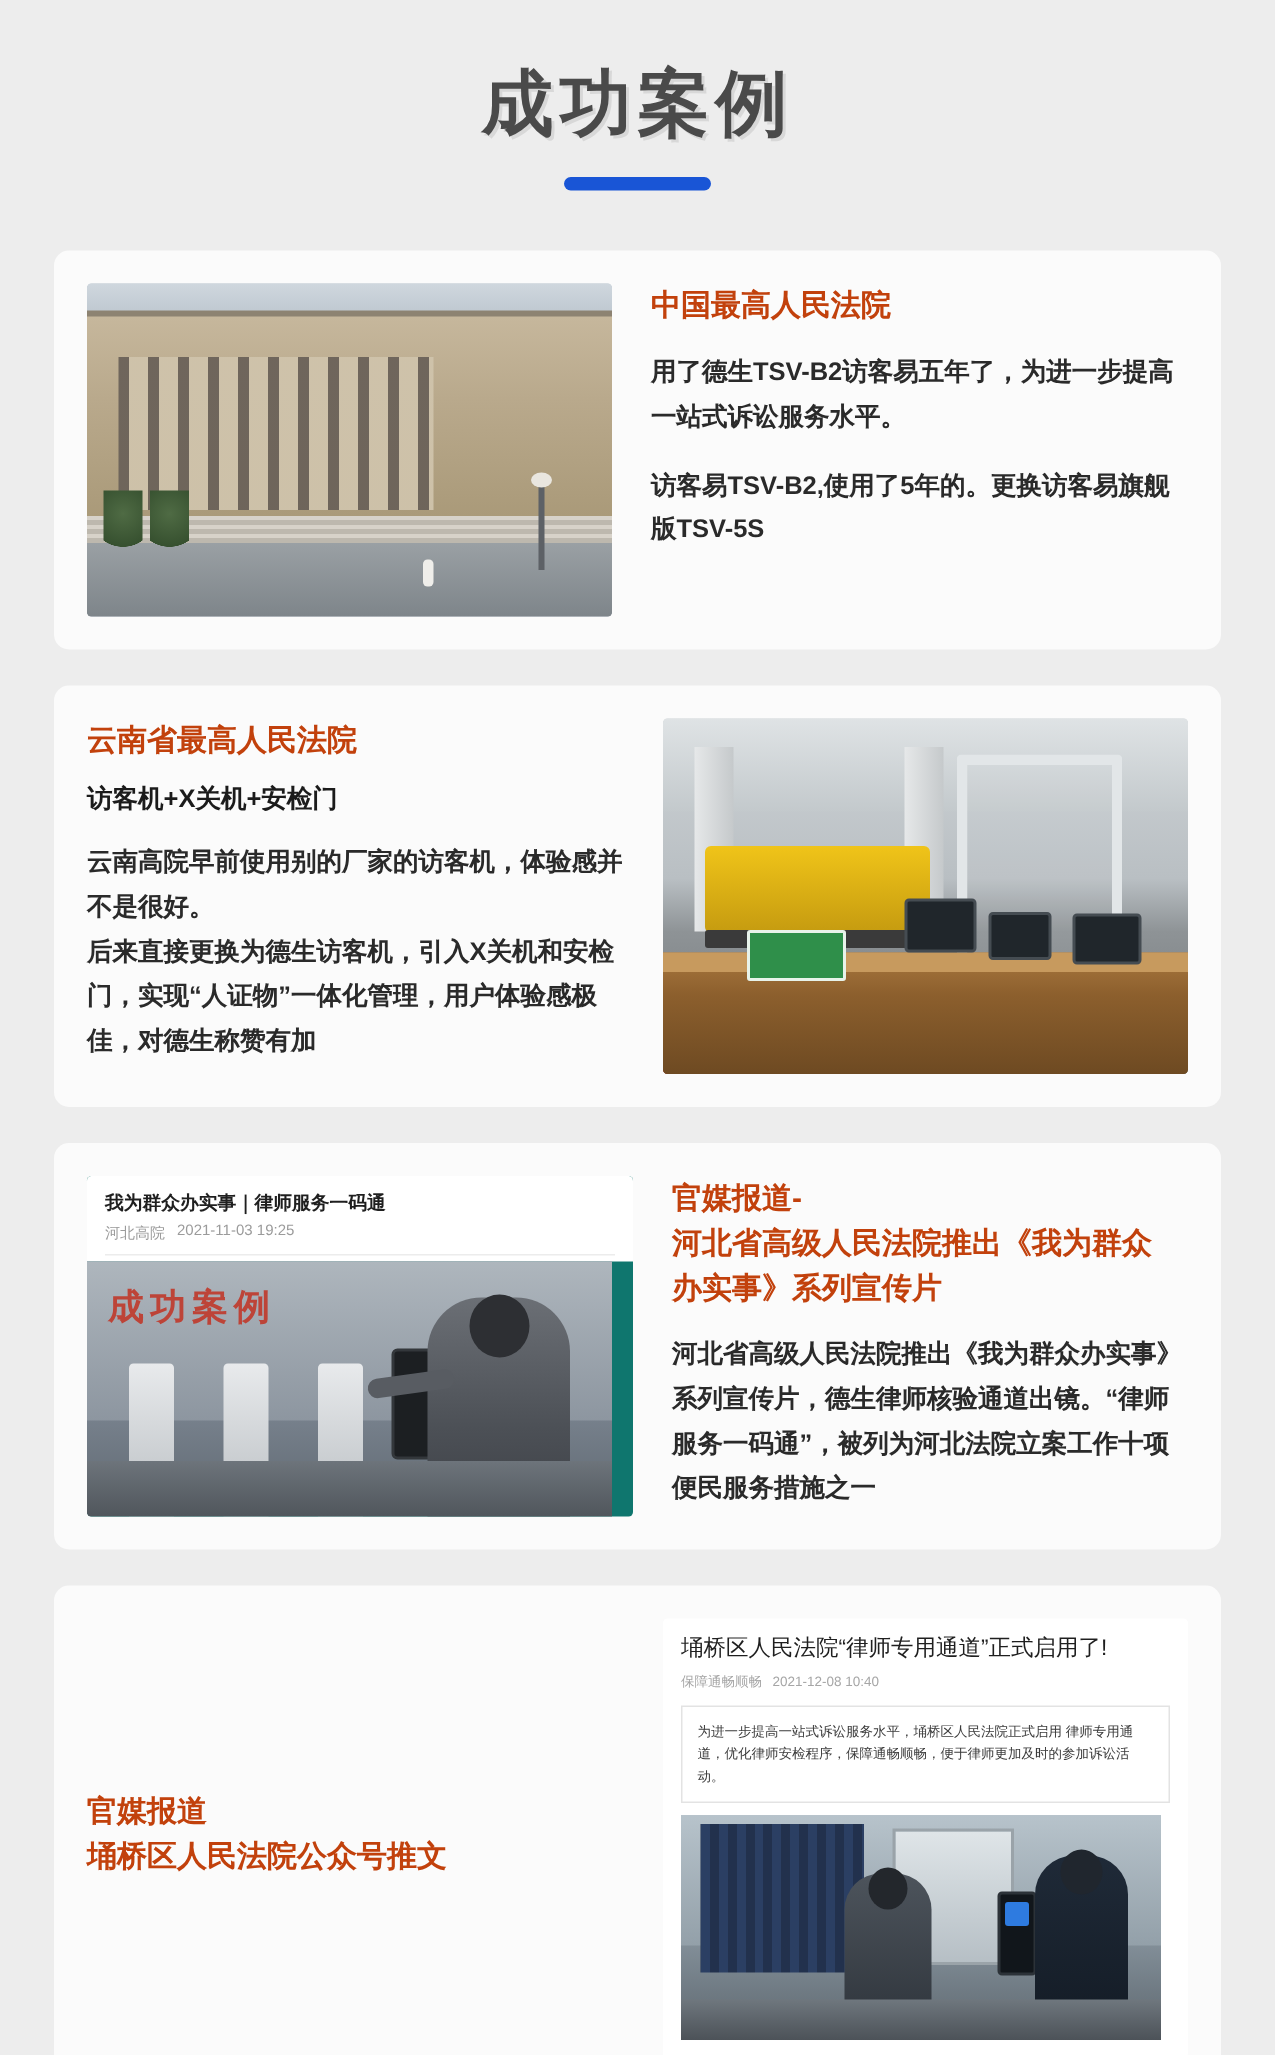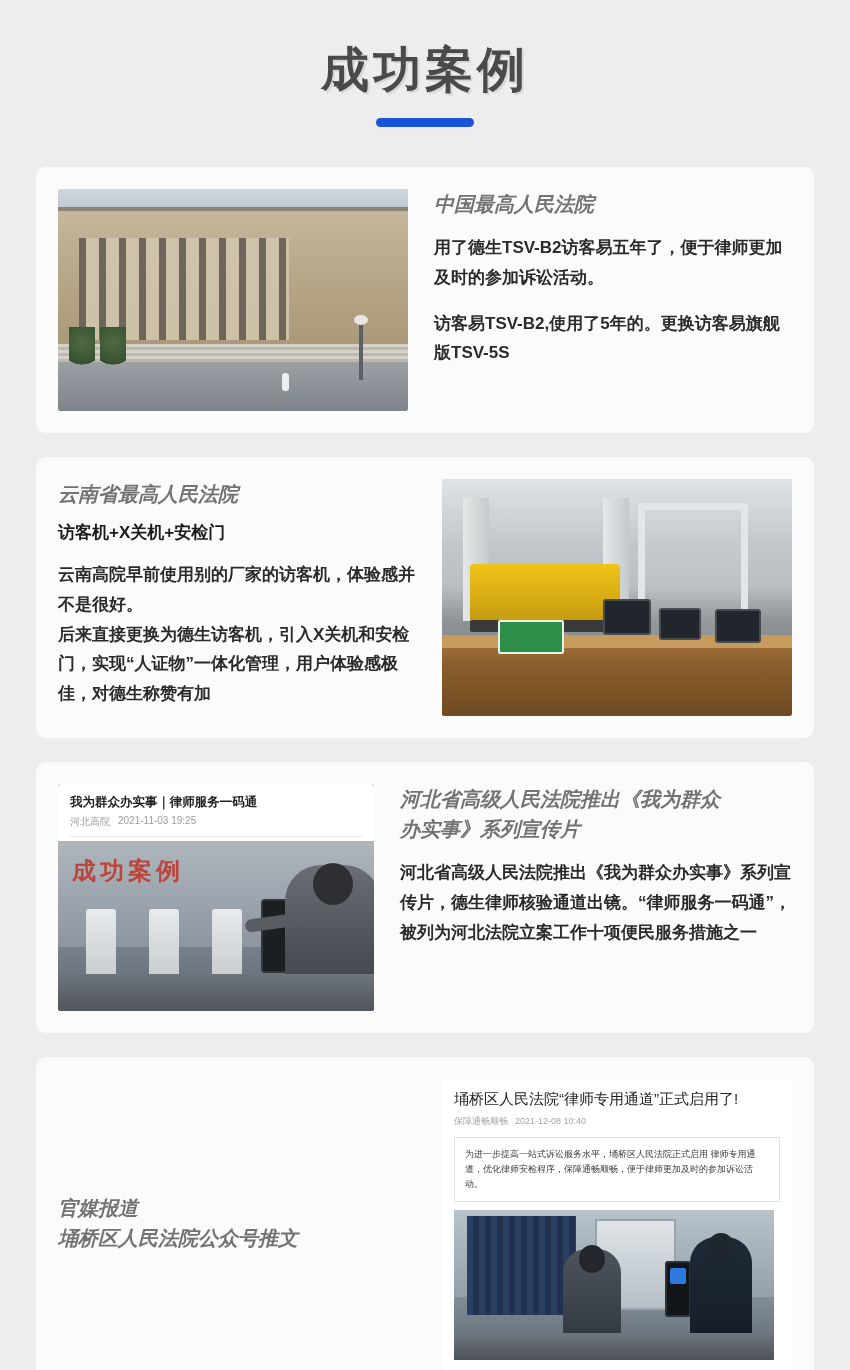--- a/index.html
+++ b/index.html
@@ -62,26 +62,25 @@
     overflow: hidden;
     position: relative;
   }
 
   .text-col {
     flex: 1 1 auto;
     min-width: 0;
   }
 
   .card-title {
-    color: #737373;
+    color: #c2410c;
     font-weight: bold;
     font-size: 20px;
     line-height: 1.5;
     margin: 0 0 6px 0;
-    font-style: italic;
   }
   .card-subtitle {
     color: #1b1b1b;
     font-weight: bold;
     font-size: 17px;
     line-height: 1.6;
     margin: 10px 0 0 0;
   }
   .card-body {
     color: #2a2a2a;
@@ -201,22 +200,22 @@
     width: 62px; height: 30px; background:#2f8f4a;
     border:2px solid #e8f3ea; border-radius:2px;
   }
   .img-hall .floor {
     position:absolute; left:0; bottom:0; width:18%; height:26%;
     background:#b13a2a;
   }
 
   
   .wx-card {
-    width: 316px;
-    background: #7f1d1d;
+    width: 364px;
+    background: #0f766e;
     border-radius: 3px;
     overflow: hidden;
   }
   .wx-head {
     padding: 10px 12px 4px 12px;
     background: #fff;
   }
   .wx-head-title {
     font-size: 12.5px;
     font-weight: bold;
@@ -380,21 +379,21 @@
         <div class="steps"></div>
         <div class="plaza"></div>
         <div class="tree t1"></div>
         <div class="tree t2"></div>
         <div class="person"></div>
         <div class="lamp"></div>
       </div>
       <div class="text-col">
         <div class="card-title">中国最高人民法院</div>
         <div class="card-body">
-          <p>用了德生TSV-B2访客易五年了，便于律师更加及时的参加诉讼活动。</p>
+          <p>用了德生TSV-B2访客易五年了，为进一步提高一站式诉讼服务水平。</p>
           <p>访客易TSV-B2,使用了5年的。更换访客易旗舰版TSV-5S</p>
         </div>
       </div>
     </div>
 
     <div class="card">
       <div class="text-col">
         <div class="card-title">云南省最高人民法院</div>
         <div class="card-subtitle">访客机+X关机+安检门</div>
         <div class="card-body">
@@ -446,20 +445,21 @@
           <div class="kiosk"></div>
           <div class="person">
               <div class="head"></div>
             </div>
           <div class="arm"></div>
           <div class="floor"></div>
         </div>
       </div>
       <div class="text-col">
         <div class="card-title">
+          <div>官媒报道-</div>
           <div>河北省高级人民法院推出《我为群众</div>
           <div>办实事》系列宣传片</div>
         </div>
         <div class="card-body">
           <p>河北省高级人民法院推出《我为群众办实事》系列宣传片，德生律师核验通道出镜。“律师服务一码通”，被列为河北法院立案工作十项便民服务措施之一</p>
         </div>
       </div>
     </div>
 
     <div class="card" style="align-items:center;">

